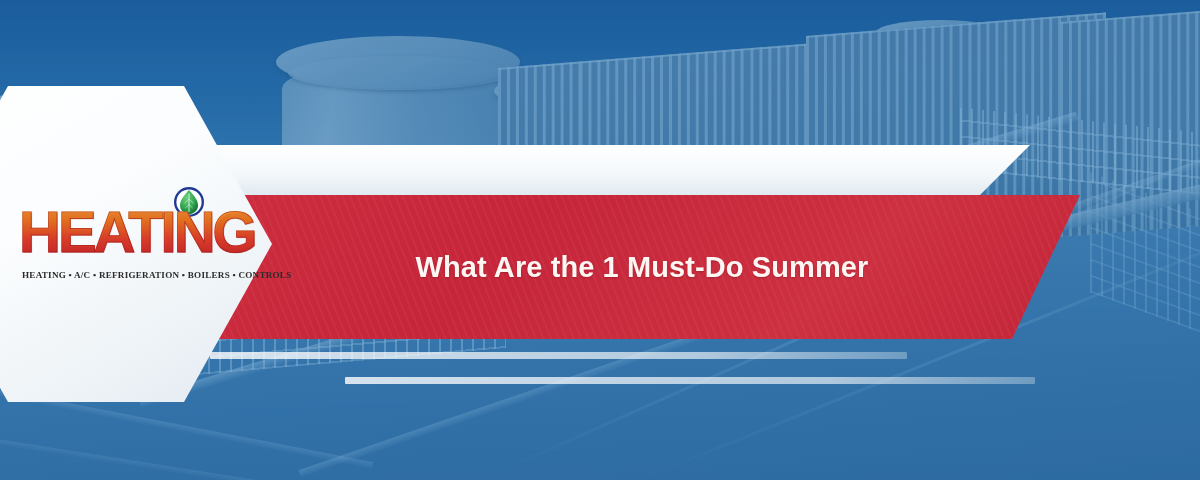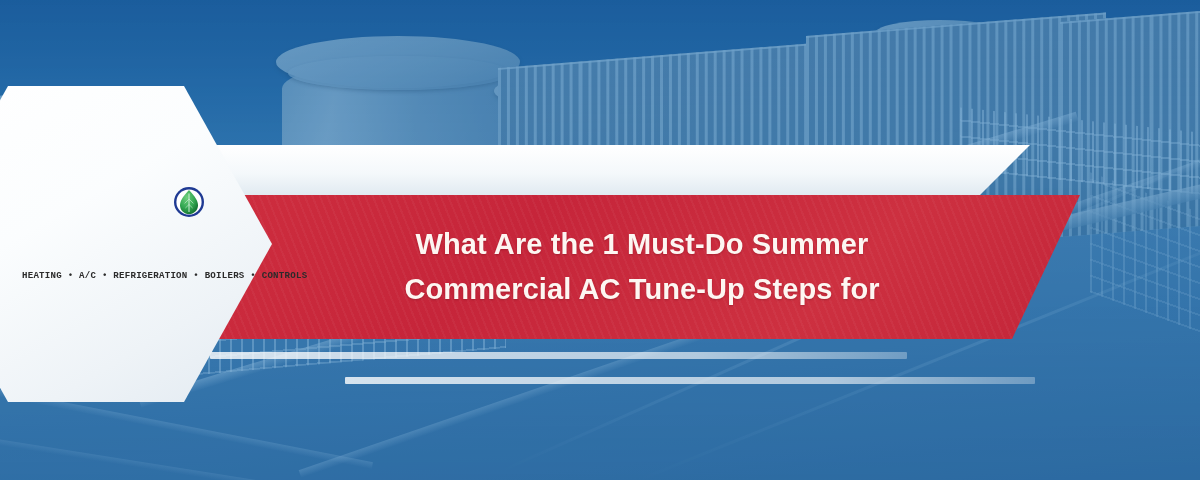--- a/index.html
+++ b/index.html
@@ -174,21 +174,21 @@
     background:linear-gradient(180deg,#fbb040 0%,#f58220 30%,#e8452c 62%,#c8202a 100%);
     -webkit-background-clip:text; background-clip:text;
     color:transparent;
     -webkit-text-stroke:1px rgba(150,25,30,.55);
     text-shadow:1px 1px 0 rgba(140,20,25,.18);
   }
   .logo-tagline {
     position:absolute; left:4px; top:87px; width:228px;
     font-size:9.1px; font-weight:bold; letter-spacing:.25px;
     color:#2b2b2b; white-space:nowrap;
-    font-family:Liberation Mono, monospace;
+    font-family:Liberation Serif, serif;
   }
 </style>
 </head>
 <body>
 
 <div id="banner">
 
   <div class="bg">
     <div class="sky"></div>
     <div class="roofdeck"></div>
@@ -229,21 +229,20 @@
     <div class="bg-wash"></div>
     <div class="bg-tint"></div>
   </div>
 
   <div class="white-band"></div>
 
   <div class="red-band"></div>
 
   <div class="headline">
     <span>What Are the 1 Must-Do Summer</span>
-    <span>Commercial AC Tune-Up Steps for</span>
   </div>
 
   <div class="rule rule-1"></div>
   <div class="rule rule-2"></div>
 
   <div class="hex"></div>
 
   <div class="logo">
 
     <svg class="leaf" viewBox="0 0 32 33">
@@ -254,16 +253,17 @@
           <stop offset="100%" stop-color="#0f6b2c"></stop>
         </radialGradient>
       </defs>
       <circle cx="16" cy="17" r="15" fill="#1f3a93"></circle>
       <circle cx="16" cy="17" r="12.6" fill="#ffffff"></circle>
       <path d="M16 5 C22.5 12 25 16.3 25 20.2 C25 25.3 21 29 16 29 C11 29 7 25.3 7 20.2 C7 16.3 9.5 12 16 5 Z" fill="url(#lg)"></path>
       <path d="M16 8.5 L16 27" stroke="#d6f2dd" stroke-width="1.1" opacity=".85"></path>
       <path d="M16 14 L11.6 18.4 M16 14 L20.4 18.4 M16 19.5 L12.4 23 M16 19.5 L19.6 23" stroke="#d6f2dd" stroke-width=".85" opacity=".7" fill="none"></path>
     </svg>
 
+    <div class="logo-heating">HEATING</div>
     <div class="logo-tagline">HEATING • A/C • REFRIGERATION • BOILERS • CONTROLS</div>
   </div>
 
 </div>
 
 </body></html>

